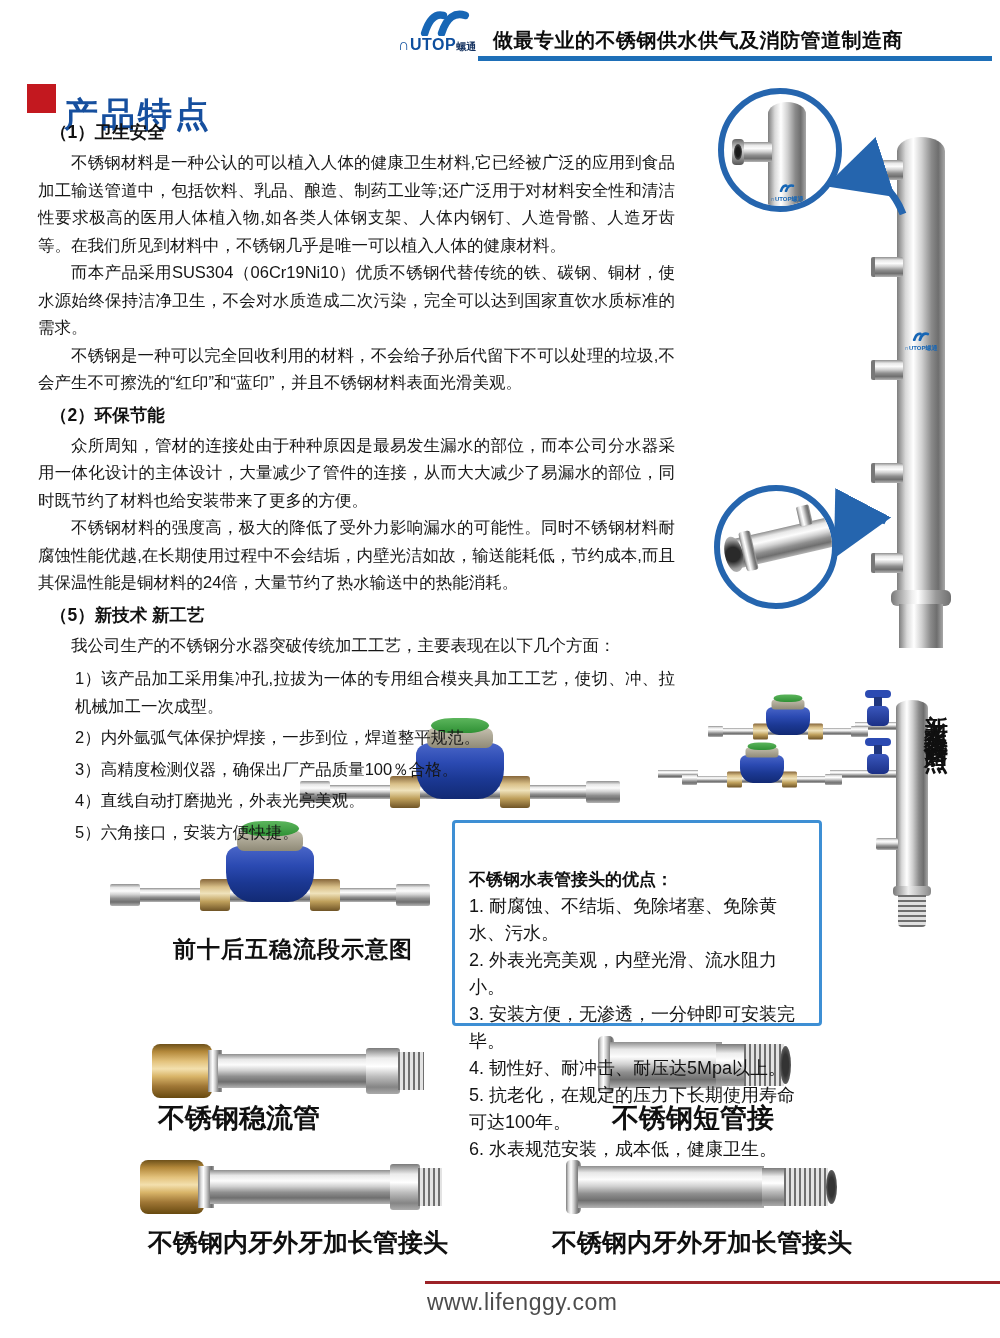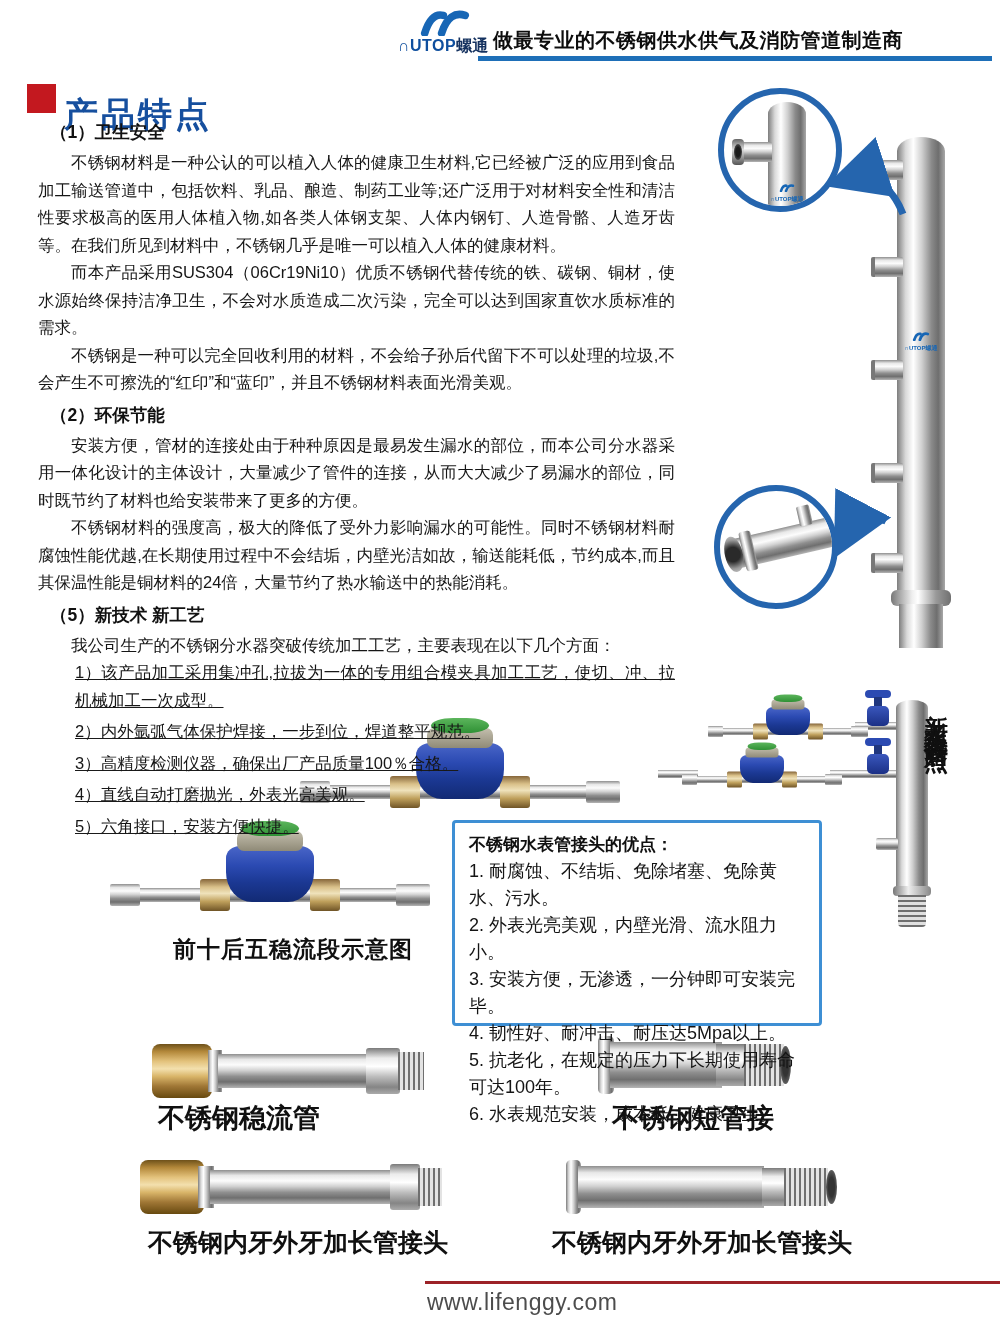--- a/index.html
+++ b/index.html
@@ -12,39 +12,39 @@
   .thread{background:repeating-linear-gradient(90deg,#6f6f6f 0 2px,#e3e3e3 2px 5px);}
   .thread-v{background:repeating-linear-gradient(180deg,#6f6f6f 0 2px,#e0e0e0 2px 5px);}
   .brass{background:linear-gradient(180deg,#6e511a 0%,#b3883a 14%,#e3c27c 32%,#f3e0ae 46%,#d9b569 60%,#a07736 78%,#67490f 100%);}
   .hexlite{background:linear-gradient(180deg,#7a7a7a 0%,#ececec 22%,#ffffff 40%,#bdbdbd 62%,#858585 85%,#ababab 100%);}
   .abs{position:absolute;}
 
   
   #logo{position:absolute;left:398px;top:10px;width:100px;}
   #logo .swoosh{display:block;margin-left:20px;}
   #logo .brand{font-weight:bold;font-size:16px;color:#0f4f9e;white-space:nowrap;letter-spacing:.5px;}
-  #logo .brand .cn{color:#14315f;font-size:16px;letter-spacing:0;}
+  #logo .brand .cn{color:#14315f;font-size:10px;letter-spacing:0;}
   #tagline{position:absolute;left:493px;top:27px;font-size:20px;font-weight:bold;color:#0d0d0d;letter-spacing:.5px;white-space:nowrap;}
   #header-line{position:absolute;left:478px;top:56px;width:514px;height:5px;background:#1e6fb8;}
 
   
   #title-sq{position:absolute;left:27px;top:84px;width:29px;height:29px;background:#c3181f;}
   #page-title{position:absolute;left:64px;top:92px;font-size:34px;font-weight:bold;color:#164f9e;letter-spacing:3px;}
 
   
   #text-col{position:absolute;left:38px;top:114px;width:637px;z-index:3;}
   #text-col h3{font-size:17.5px;font-weight:bold;margin:4px 0 3px 12px;line-height:28px;color:#111;}
   #text-col p{font-size:16.5px;line-height:27.5px;margin:0;text-indent:2em;text-align:justify;color:#161616;}
-  #feature-list{list-style:none;margin:0 0 0 37px;padding:0;width:600px;text-decoration:underline;}
+  #feature-list{list-style:none;margin:6px 0 0 37px;padding:0;width:600px;}
   #feature-list li{font-size:16.5px;line-height:27.5px;margin-bottom:4px;text-align:justify;color:#161616;}
 
   
   #adv-box{position:absolute;left:452px;top:820px;width:370px;height:206px;border:3px solid #3e8fd4;border-radius:4px;
            background:#fff;box-sizing:border-box;padding:8px 14px;z-index:5;}
-  #adv-box .adv-title{font-size:17px;font-weight:bold;line-height:27px;color:#101010;}
+  #adv-box .adv-title{font-size:17px;font-weight:bold;line-height:27px;color:#101010;margin-top:35px;}
   #adv-box .adv-item{font-size:18px;line-height:27px;font-weight:500;color:#141414;}
 
   
   .caption{position:absolute;color:#101010;font-weight:600;white-space:nowrap;z-index:6;}
   #cap-flow{left:173px;top:934px;font-size:23px;letter-spacing:1px;}
   #cap-steady{left:158px;top:1100px;font-size:27px;}
   #cap-short{left:612px;top:1100px;font-size:27px;}
   #cap-long-l{left:148px;top:1226px;font-size:25px;}
   #cap-long-r{left:552px;top:1226px;font-size:25px;}
   #vert-label{left:920px;top:696px;font-size:24px;writing-mode:vertical-rl;text-orientation:upright;letter-spacing:5px;font-weight:600;}
@@ -146,21 +146,21 @@
 
   <div id="title-sq"></div>
   <div id="page-title">产品特点</div>
 
   <div id="text-col">
     <h3>（1）卫生安全</h3>
     <p>不锈钢材料是一种公认的可以植入人体的健康卫生材料,它已经被广泛的应用到食品加工输送管道中，包括饮料、乳品、酿造、制药工业等;还广泛用于对材料安全性和清洁性要求极高的医用人体植入物,如各类人体钢支架、人体内钢钉、人造骨骼、人造牙齿等。在我们所见到材料中，不锈钢几乎是唯一可以植入人体的健康材料。</p>
     <p>而本产品采用SUS304（06Cr19Ni10）优质不锈钢代替传统的铁、碳钢、铜材，使水源始终保持洁净卫生，不会对水质造成二次污染，完全可以达到国家直饮水质标准的需求。</p>
     <p>不锈钢是一种可以完全回收利用的材料，不会给子孙后代留下不可以处理的垃圾,不会产生不可擦洗的“红印”和“蓝印”，并且不锈钢材料表面光滑美观。</p>
     <h3>（2）环保节能</h3>
-    <p>安装方便，管材的连接处由于种种原因是最易发生漏水的部位，而本公司分水器采用一体化设计的主体设计，大量减少了管件的连接，从而大大减少了易漏水的部位，同时既节约了材料也给安装带来了更多的方便。</p>
+    <p>众所周知，管材的连接处由于种种原因是最易发生漏水的部位，而本公司分水器采用一体化设计的主体设计，大量减少了管件的连接，从而大大减少了易漏水的部位，同时既节约了材料也给安装带来了更多的方便。</p>
     <p>不锈钢材料的强度高，极大的降低了受外力影响漏水的可能性。同时不锈钢材料耐腐蚀性能优越,在长期使用过程中不会结垢，内壁光洁如故，输送能耗低，节约成本,而且其保温性能是铜材料的24倍，大量节约了热水输送中的热能消耗。</p>
     <h3>（5）新技术 新工艺</h3>
     <p>我公司生产的不锈钢分水器突破传统加工工艺，主要表现在以下几个方面：</p>
     <ul id="feature-list">
       <li>1）该产品加工采用集冲孔,拉拔为一体的专用组合模夹具加工工艺，使切、冲、拉机械加工一次成型。</li>
       <li>2）内外氩弧气体保护焊接，一步到位，焊道整平规范。</li>
       <li>3）高精度检测仪器，确保出厂产品质量100％合格。</li>
       <li>4）直线自动打磨抛光，外表光亮美观。</li>
       <li>5）六角接口，安装方便快捷。</li>
     </ul>

